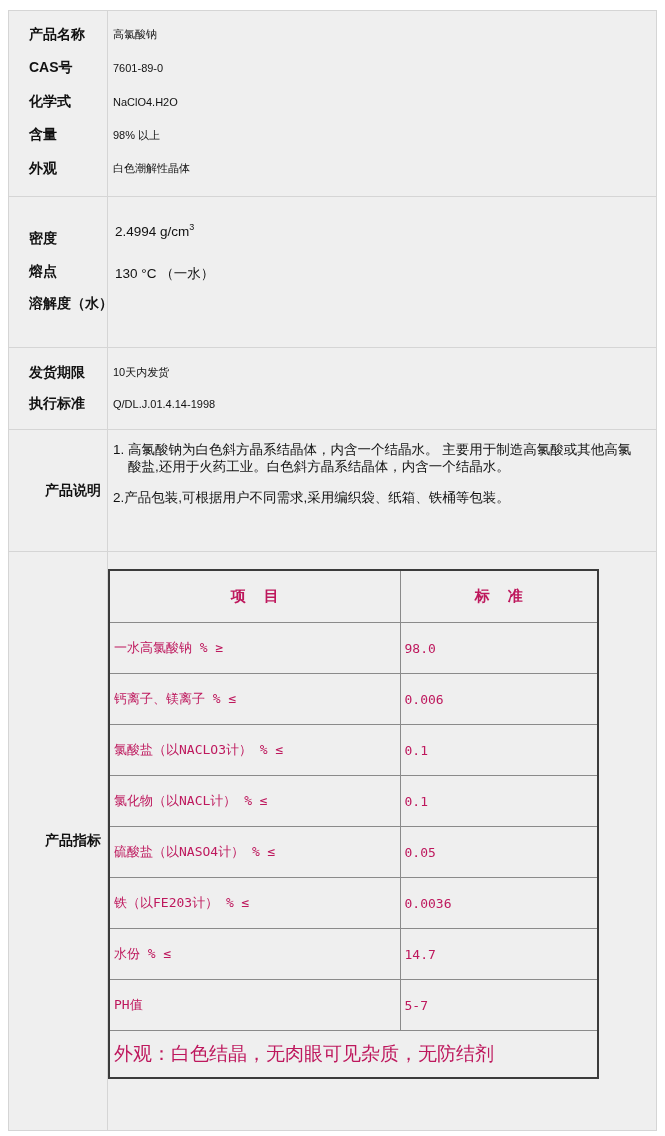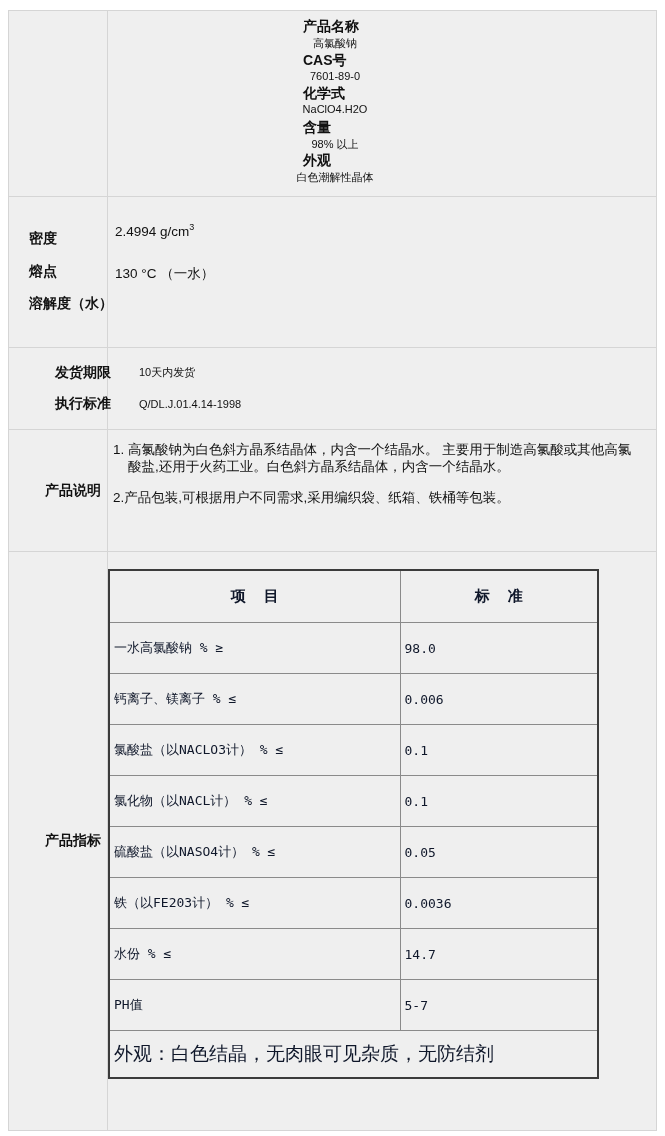--- a/index.html
+++ b/index.html
@@ -38,38 +38,38 @@
   .flabel {
     width: 99px; box-sizing: border-box;
     padding-left: 20px;
     font-weight: bold; font-size: 14px;
     white-space: nowrap;
     flex-shrink: 0;
   }
   .fvalue { padding-left: 5px; font-size: 11px; white-space: nowrap; }
 
   .s1 { height: 186px; padding-top: 7px; }
-  .s1 .frow { height: 33.5px; flex-direction: column; }
+  .s1 .frow { height: 33.5px; }
 
   .s2 { height: 151px; display: flex; }
   .s2 .col-labels {
     width: 101px; box-sizing: border-box;
     padding: 25px 12px 0 20px;
     font-weight: bold; font-size: 14px;
     line-height: 32.5px; white-space: nowrap;
     flex-shrink: 0;
   }
   .s2 .col-values {
     padding: 9px 0 0 5px;
     font-size: 13.5px; line-height: 42px; white-space: nowrap;
   }
   .s2 sup { font-size: 9px; }
 
   .s3 { height: 82px; padding-top: 9px; }
-  .s3 .frow { height: 31.5px; padding-left: 26px; }
+  .s3 .frow { height: 31.5px; }
 
   .s4 { height: 122px; display: flex; }
   .col-side-label {
     width: 99px; box-sizing: border-box;
     padding-left: 36px;
     display: flex; align-items: center;
     font-weight: bold; font-size: 14px;
     white-space: nowrap; flex-shrink: 0;
   }
   .s4 .col-text {
@@ -83,21 +83,21 @@
   .s5 { height: 578px; display: flex; }
   .s5 .col-content { flex: 1; padding-top: 17px; }
 
   table.spec {
     border-collapse: collapse;
     width: 491px;
     background: #efefef;
     border: 2px solid #3b3b3b;
     font-family: "DejaVu Sans Mono", "Liberation Mono", monospace;
     font-size: 13px;
-    color: #0f172a;
+    color: #be185d;
     table-layout: fixed;
   }
   table.spec th, table.spec td { border: 1px solid #8a8a8a; }
   table.spec th {
     height: 49px;
     font-size: 15px; font-weight: bold;
     text-align: center; word-spacing: 9px;
   }
   table.spec td { height: 50px; padding: 0 0 0 4px; text-align: left; }
   table.spec col.c-item { width: 291px; }

